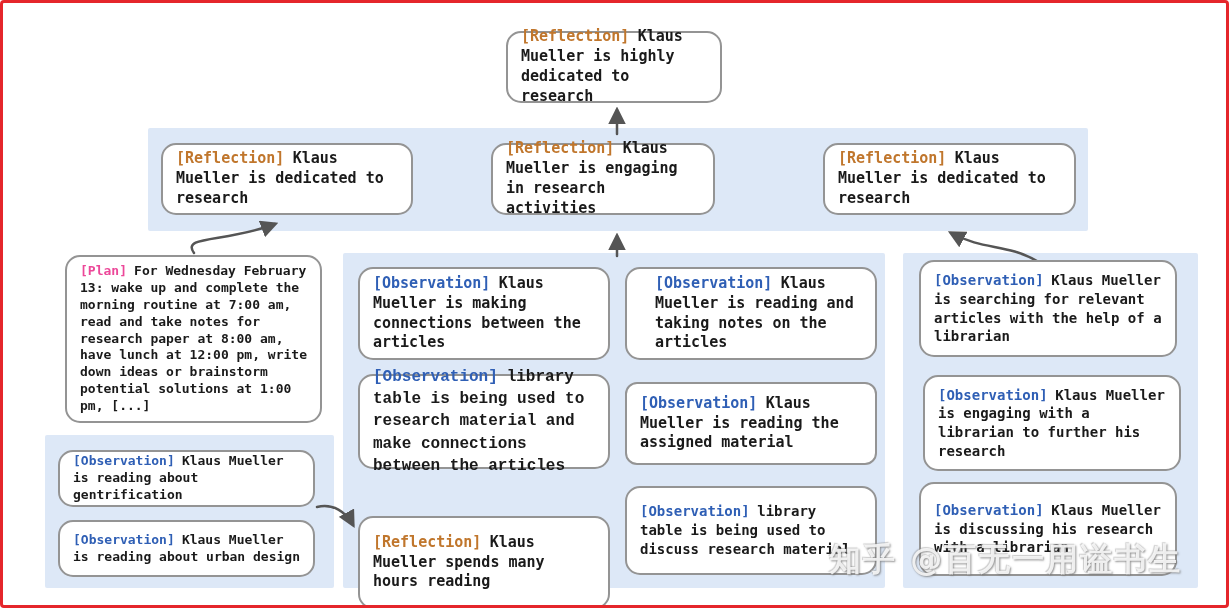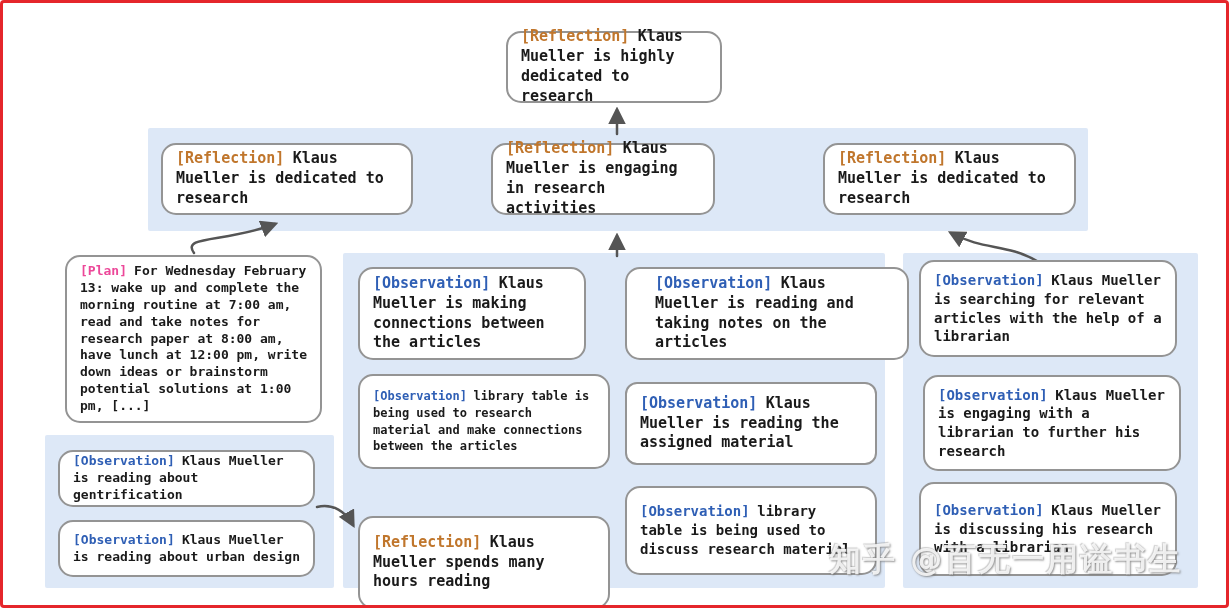--- a/index.html
+++ b/index.html
@@ -27,21 +27,21 @@
     display:flex;
     align-items:center;
     padding:8px 13px;
     font-weight:bold;
     color:#1a1a1a;
   }
   .nodetext{width:100%;}
   .f15{font-size:15px;line-height:1.32;}
   .f14{font-size:14px;line-height:1.34;}
   .f13{font-size:13px;line-height:1.3;}
-  .f12{font-size:12px;line-height:1.38;}
+  .f12{font-size:16px;line-height:1.38;font-family:Liberation Mono, monospace;}
   .tag{margin-right:0.55em;}
   .tag-reflection{color:#c0762c;}
   .tag-plan{color:#ec4899;}
   .tag-observation{color:#2f5fb5;}
   .arrows{
     position:absolute;left:0;top:0;width:1229px;height:608px;
     pointer-events:none;
   }
   .watermark{
     position:absolute;
@@ -96,31 +96,31 @@
     <div class="nodetext"><span class="tag tag-plan">[Plan]</span><span>For Wednesday February 13: wake up and complete the morning routine at 7:00 am, read and take notes for research paper at 8:00 am, have lunch at 12:00 pm, write down ideas or brainstorm potential solutions at 1:00 pm, [...]</span></div>
   </div>
 
   <div class="node f13" style="left:55px;top:447px;width:257px;height:57px;">
     <div class="nodetext"><span class="tag tag-observation">[Observation]</span><span>Klaus Mueller is reading about gentrification</span></div>
   </div>
   <div class="node f13" style="left:55px;top:517px;width:257px;height:57px;">
     <div class="nodetext"><span class="tag tag-observation">[Observation]</span><span>Klaus Mueller is reading about urban design</span></div>
   </div>
 
-  <div class="node f15" style="left:355px;top:264px;width:228px;height:93px;">
+  <div class="node f15" style="left:355px;top:264px;width:252px;height:93px;">
     <div class="nodetext"><span class="tag tag-observation">[Observation]</span><span>Klaus Mueller is making connections between the articles</span></div>
   </div>
   <div class="node f12" style="left:355px;top:371px;width:252px;height:95px;">
     <div class="nodetext"><span class="tag tag-observation">[Observation]</span><span>library table is being used to research material and make connections between the articles</span></div>
   </div>
   <div class="node f15" style="left:355px;top:479px;width:252px;height:93px;margin-top:34px;">
     <div class="nodetext"><span class="tag tag-reflection">[Reflection]</span><span>Klaus Mueller spends many hours reading</span></div>
   </div>
 
-  <div class="node f15" style="left:622px;top:264px;width:284px;height:93px;padding-left:28px;">
+  <div class="node f15" style="left:622px;top:264px;width:252px;height:93px;padding-left:28px;">
     <div class="nodetext"><span class="tag tag-observation">[Observation]</span><span>Klaus Mueller is reading and taking notes on the articles</span></div>
   </div>
   <div class="node f15" style="left:622px;top:379px;width:252px;height:83px;border-radius:12px;">
     <div class="nodetext"><span class="tag tag-observation">[Observation]</span><span>Klaus Mueller is reading the assigned material</span></div>
   </div>
   <div class="node f14" style="left:622px;top:483px;width:252px;height:89px;">
     <div class="nodetext"><span class="tag tag-observation">[Observation]</span><span>library table is being used to discuss research material</span></div>
   </div>
 
   <div class="node f14" style="left:916px;top:257px;width:258px;height:97px;">

